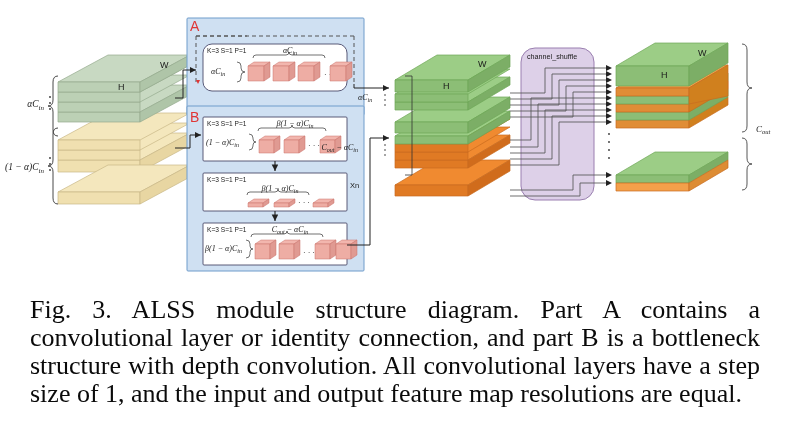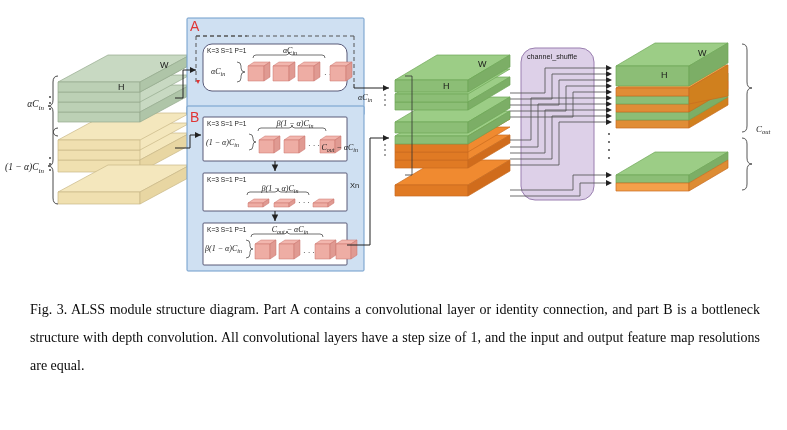--- a/index.html
+++ b/index.html
@@ -1,21 +1,21 @@
 <!DOCTYPE html>
 <html><head>
 <meta charset="utf-8">
 <style>
   html,body{margin:0;padding:0;background:#ffffff;}
   body{width:787px;height:430px;font-family:"Liberation Serif",serif;color:#111;}
   #page{position:relative;width:787px;height:430px;overflow:hidden;background:#fff;}
   .fig{position:absolute;left:0;top:0;width:787px;height:288px;}
   svg{display:block;}
   .caption{position:absolute;left:30px;top:296px;width:730px;
-           font-family:"Liberation Serif",serif;font-size:14px;line-height:28px;
+           font-family:"Liberation Serif",serif;font-size:26px;line-height:28px;
            text-align:justify;color:#0a0a0a;}
   
   text{dominant-baseline:middle;}
   .t-sans{font-family:"Liberation Sans",sans-serif;fill:#1a1a1a;}
   .t-serif{font-family:"Liberation Serif",serif;fill:#1a1a1a;}
   .t-italic{font-family:"Liberation Serif",serif;font-style:italic;fill:#1a1a1a;}
   .ab-label{font-family:"Liberation Sans",sans-serif;fill:#e03535;font-size:14px;font-weight:normal;}
 </style>
 </head>
 <body>

